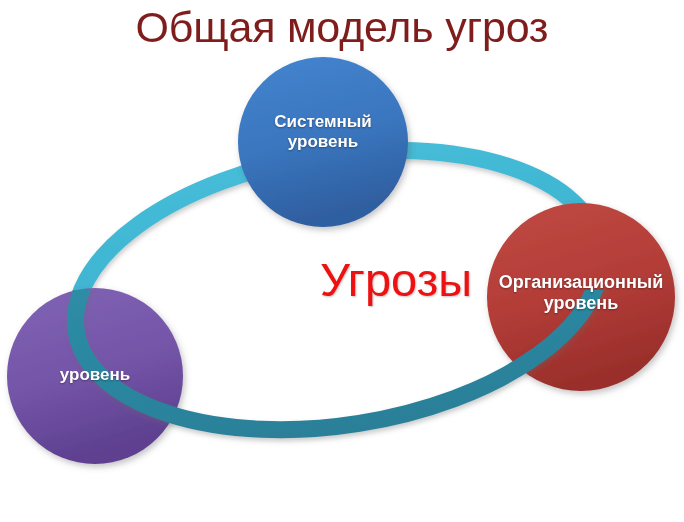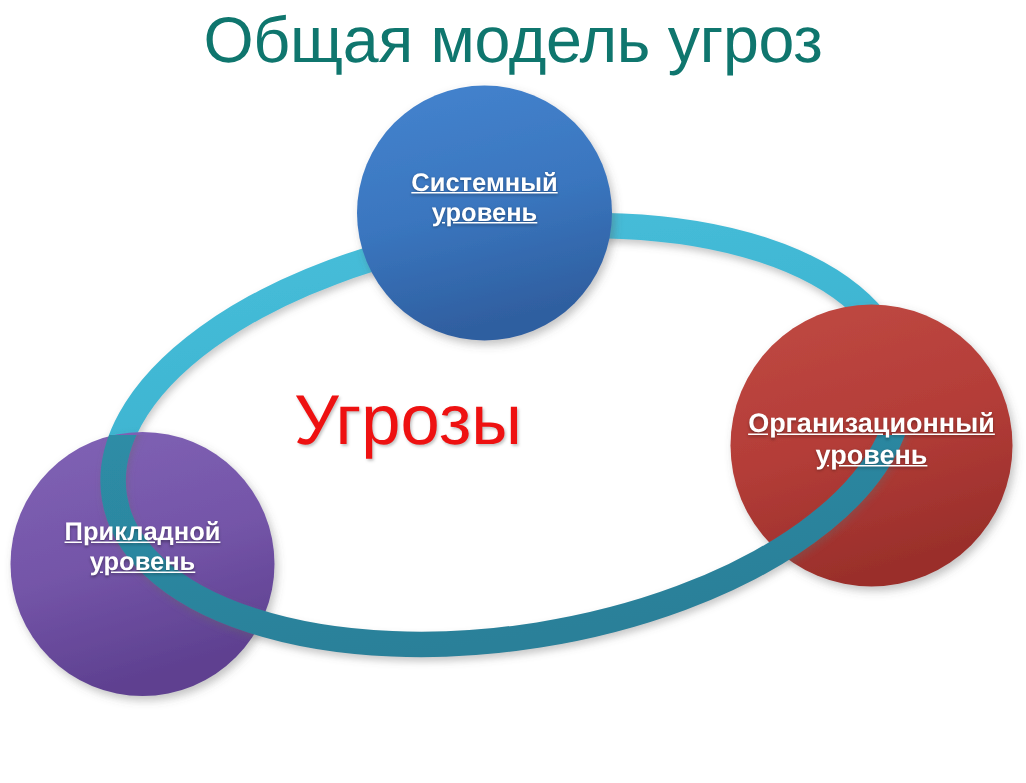--- a/index.html
+++ b/index.html
@@ -19,42 +19,41 @@
   }
   #title {
     position: absolute;
     left: 0;
     top: 2px;
     width: 684px;
     text-align: center;
     font-family: "Liberation Sans", sans-serif;
     font-size: 43px;
     line-height: 50px;
-    color: #0f766e;
+    color: #7f1d1d;
     font-weight: 400;
     letter-spacing: -0.2px;
     white-space: nowrap;
   }
   #diagram {
     position: absolute;
     left: 0;
     top: 0;
     width: 684px;
     height: 522px;
   }
   .node-label {
     position: absolute;
     text-align: center;
     color: #ffffff;
     font-weight: bold;
     font-family: "Liberation Sans", sans-serif;
     text-shadow: 0 1px 2px rgba(0,0,0,0.35);
     pointer-events: none;
     line-height: 1.18;
-    text-decoration: underline;
   }
   #label-system {
     left: 238px;
     top: 112px;
     width: 170px;
     font-size: 17px;
   }
   #label-org {
     left: 482px;
     top: 272px;
@@ -65,21 +64,21 @@
     left: 6px;
     top: 345px;
     width: 178px;
     font-size: 17px;
   }
   #center-label {
     position: absolute;
     left: 196px;
     top: 252px;
     width: 276px;
-    text-align: left;
+    text-align: right;
     color: #ee1111;
     font-family: "Liberation Sans", sans-serif;
     font-size: 47px;
     line-height: 56px;
     font-weight: 400;
     text-shadow: 1px 1px 2px rgba(120,120,120,0.45);
     white-space: nowrap;
   }
 </style>
 </head>
@@ -154,19 +153,19 @@
     <span>Системный</span><br>
     <span>уровень</span>
   </div>
 
   <div class="node-label" id="label-org">
     <span>Организационный</span><br>
     <span>уровень</span>
   </div>
 
   <div class="node-label" id="label-app">
-    <span>Прикладной</span><br>
+    <br>
     <span>уровень</span>
   </div>
 
   <div id="center-label">Угрозы</div>
 
 </div>
 
 </body></html>

